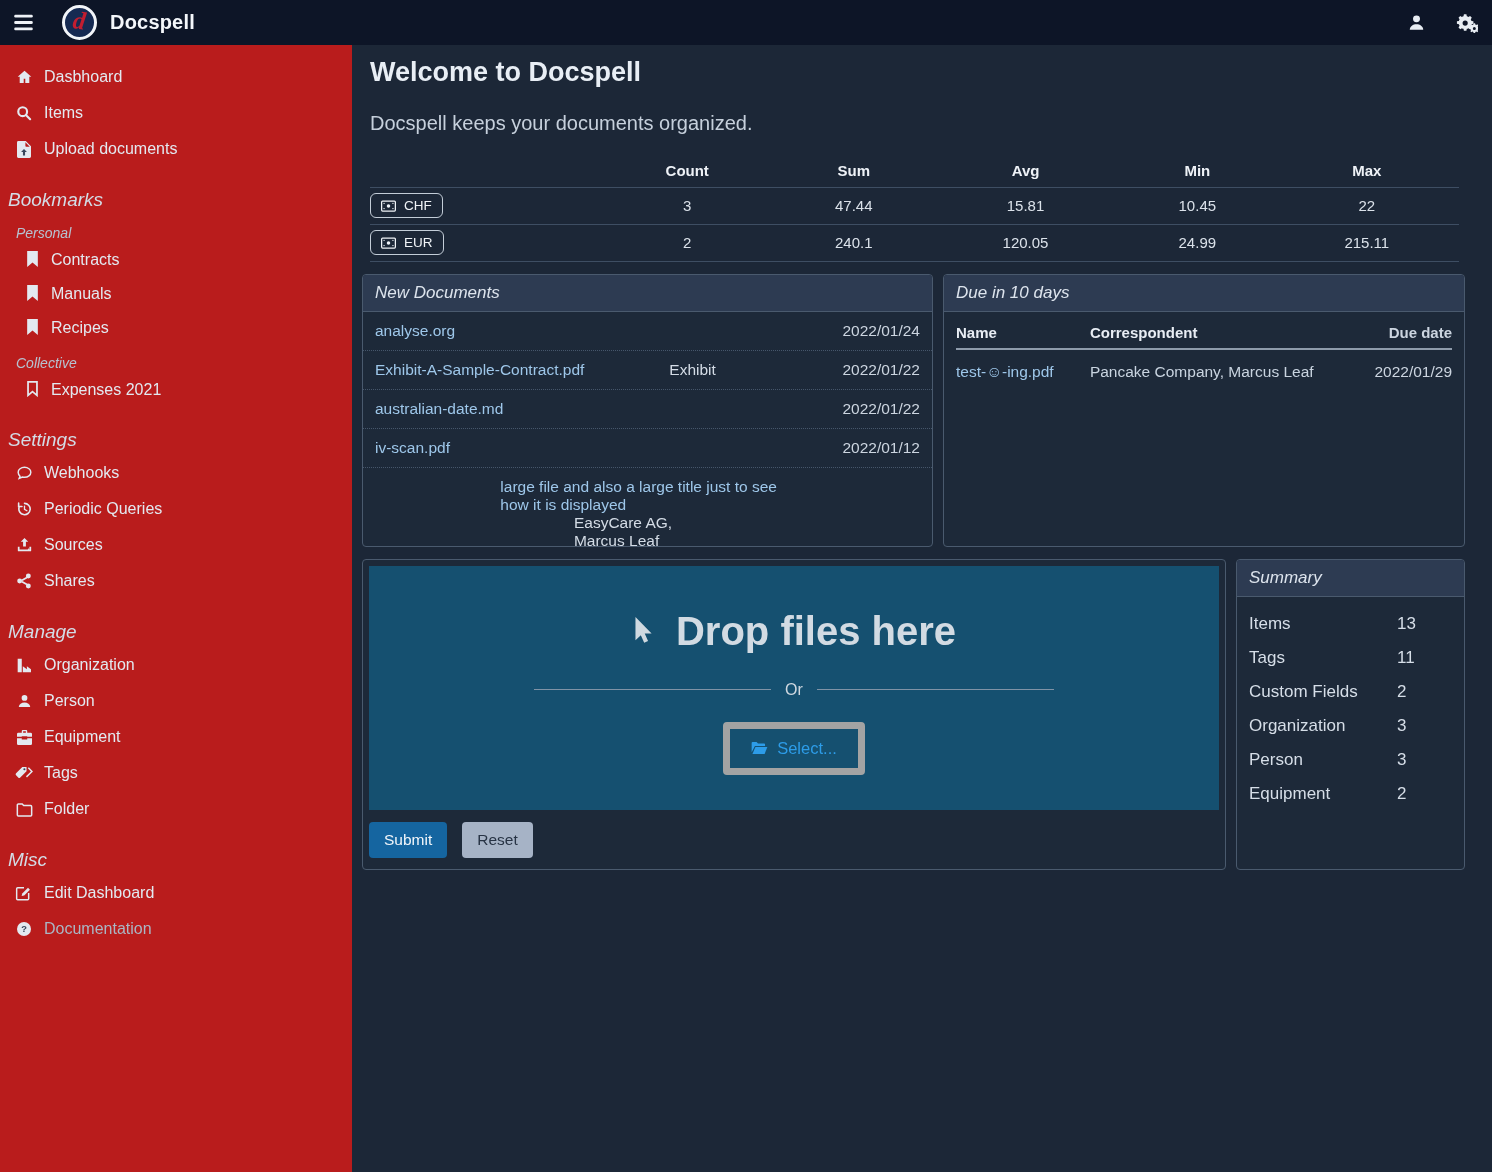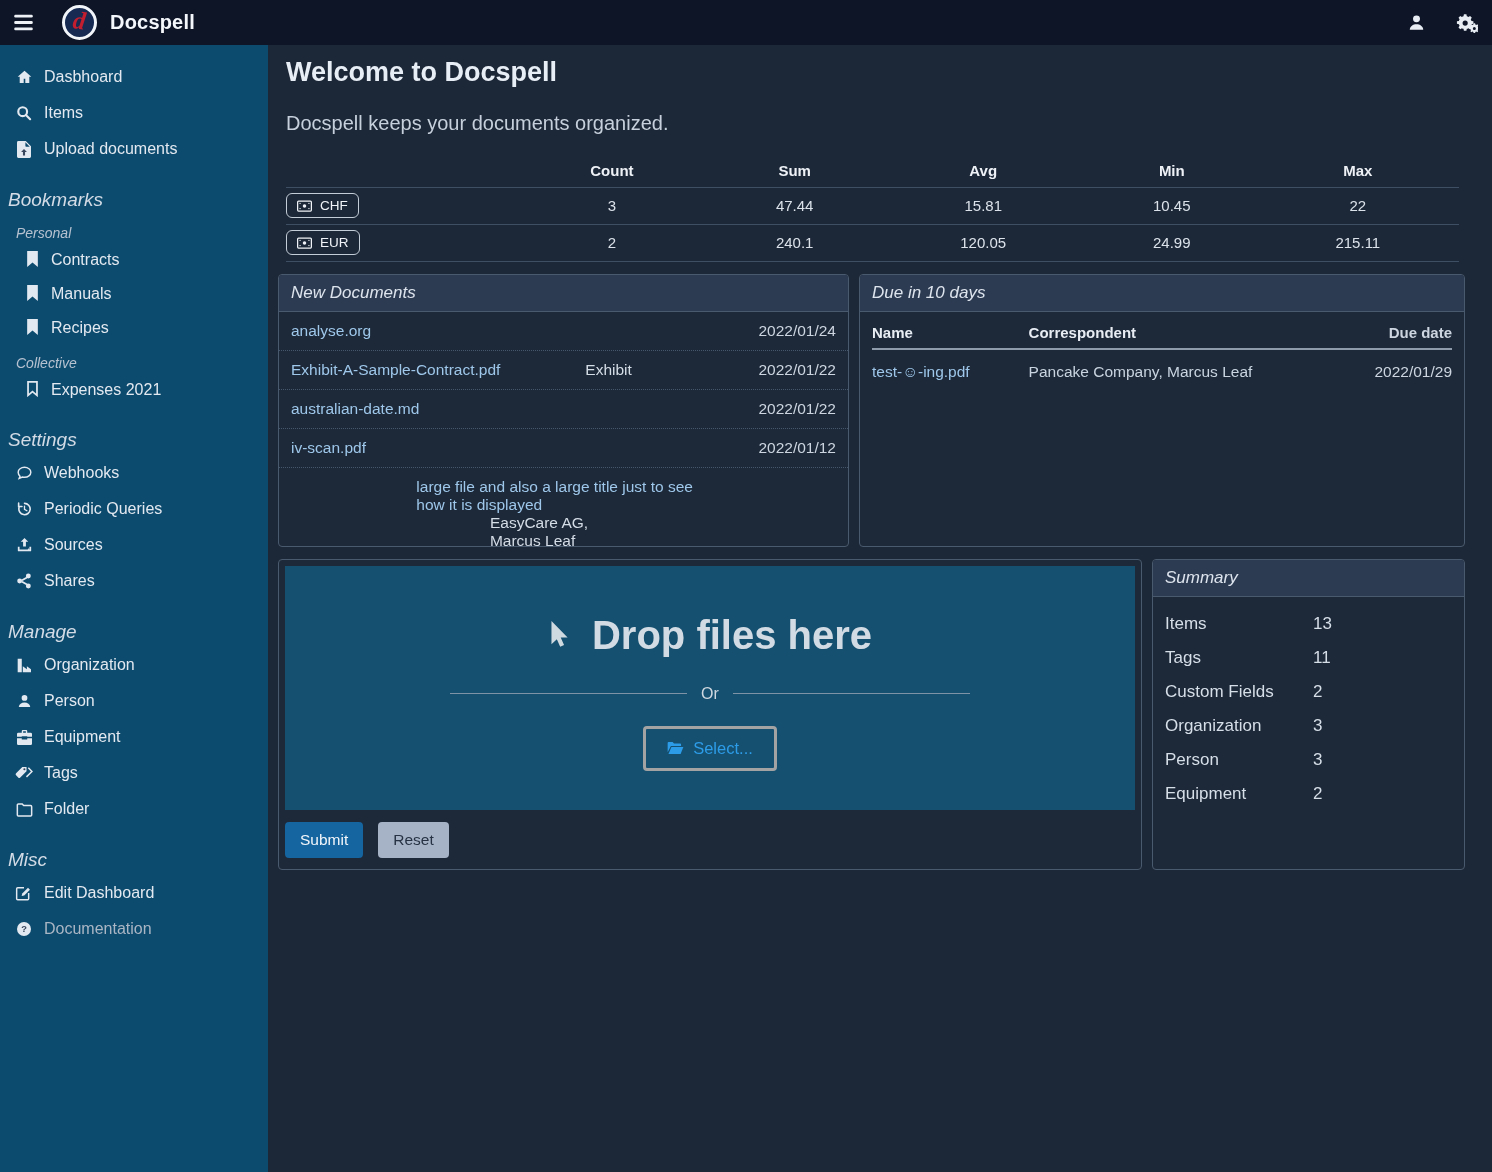--- a/index.html
+++ b/index.html
@@ -11,21 +11,21 @@
   .hamburger { width:46px; height:45px; display:flex; align-items:center; justify-content:center; cursor:pointer; color:#eef2f7; }
   .logo-circle { width:35px; height:35px; border-radius:50%; background:#162a52; border:3px solid #f2f5f9; margin-left:16px;
                  display:flex; align-items:center; justify-content:center; overflow:hidden; }
   .logo-d { font-family:"Liberation Serif",serif; font-weight:bold; font-style:italic; font-size:25px; color:#c31d30; transform:rotate(8deg); margin-top:-3px; }
   .app-name { margin-left:13px; font-size:20px; font-weight:bold; color:#f4f7fb; letter-spacing:.2px; }
   .topbar-right { margin-left:auto; display:flex; align-items:center; gap:30px; padding-right:14px; color:#e8edf3; }
   .topbar-right .tbicon { cursor:pointer; display:flex; }
 
   
   .app { display:flex; height:1127px; }
-  .sidebar { width:268px; background:#0c4a6e; padding-top:14px; flex-shrink:0; }
+  .sidebar { width:352px; background:#b91c1c; padding-top:14px; flex-shrink:0; }
   .main { flex:1; padding:12px 27px 0 10px; background:#1c2737; overflow:hidden; }
 
   
   .nav-item { display:flex; align-items:center; gap:11px; padding:9px 10px 9px 15px; font-size:16px; color:#e3e9f0; cursor:pointer; }
   .nav-item .icn { width:18px; display:flex; justify-content:center; color:#e3e9f0; flex-shrink:0; }
   .side-sec { font-style:italic; font-size:19px; color:#d3dce6; padding:22px 0 4px 8px; }
   .side-sub { font-style:italic; font-size:14px; color:#b6c2d0; padding:10px 0 2px 16px; }
   .bm-item { display:flex; align-items:flex-start; gap:11px; padding:8px 8px 8px 24px; font-size:16px; color:#e3e9f0; cursor:pointer; }
   .bm-item .icn { width:16px; display:flex; justify-content:center; }
   .dim { color:#aab6c4; }
@@ -63,21 +63,21 @@
   table.due-tbl .c-corr { width:54%; }
   table.due-tbl .c-date { width:19%; text-align:right; color:#ccd5e0; }
   table.due-tbl a { color:#9ec7ea; text-decoration:none; cursor:pointer; }
 
   
   .panel.upload { width:864px; height:311px; padding:6px; background:#1d2939; }
   .dropzone { height:244px; background:#155070; display:flex; flex-direction:column; align-items:center; justify-content:center; }
   .drop-title { display:flex; align-items:center; gap:22px; font-size:40px; font-weight:bold; color:#d2dbe3;margin-top:8px; }
   .or-row { display:flex; align-items:center; gap:14px; margin-top:27px; color:#cfd8e0; font-size:16px; }
   .or-row .hr { width:237px; height:1px; background:#7f93a6; }
-  .select-btn { margin-top:23px; display:flex; align-items:center; gap:9px; border:3px solid #a3a3a3; color:#2d9ce8;
+  .select-btn { margin-top:23px; display:flex; align-items:center; gap:9px; border:7px solid #a3a3a3; color:#2d9ce8;
                 background:transparent; padding:10px 21px; font-size:16.5px; border-radius:4px; cursor:pointer; font-family:inherit; }
   .form-btns { display:flex; padding:12px 0 0 0; }
   .btn-submit { background:#1565a0; color:#f2f6fa; border:none; border-radius:4px; padding:9px 15px; font-size:15.5px; cursor:pointer; font-family:inherit; }
   .btn-reset { background:#a6b3c6; color:#273344; border:none; border-radius:4px; padding:9px 15px; font-size:15.5px; margin-left:15px; cursor:pointer; font-family:inherit; }
 
   
   .panel.summary { flex:1; height:311px; }
   .sum-body { padding:10px 12px; }
   .sum-row { display:flex; font-size:17px; color:#d6dee8; padding:7px 0; }
   .sum-row .sl { width:148px; }

